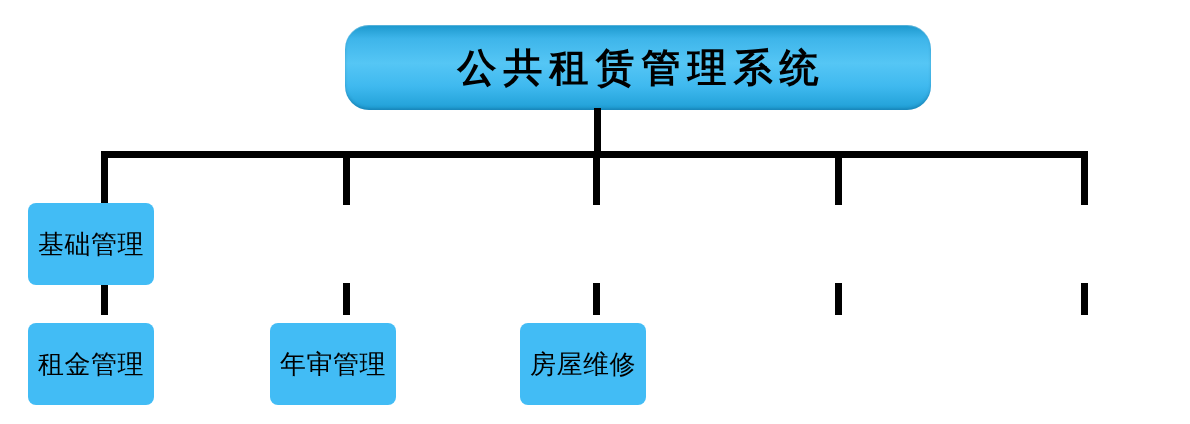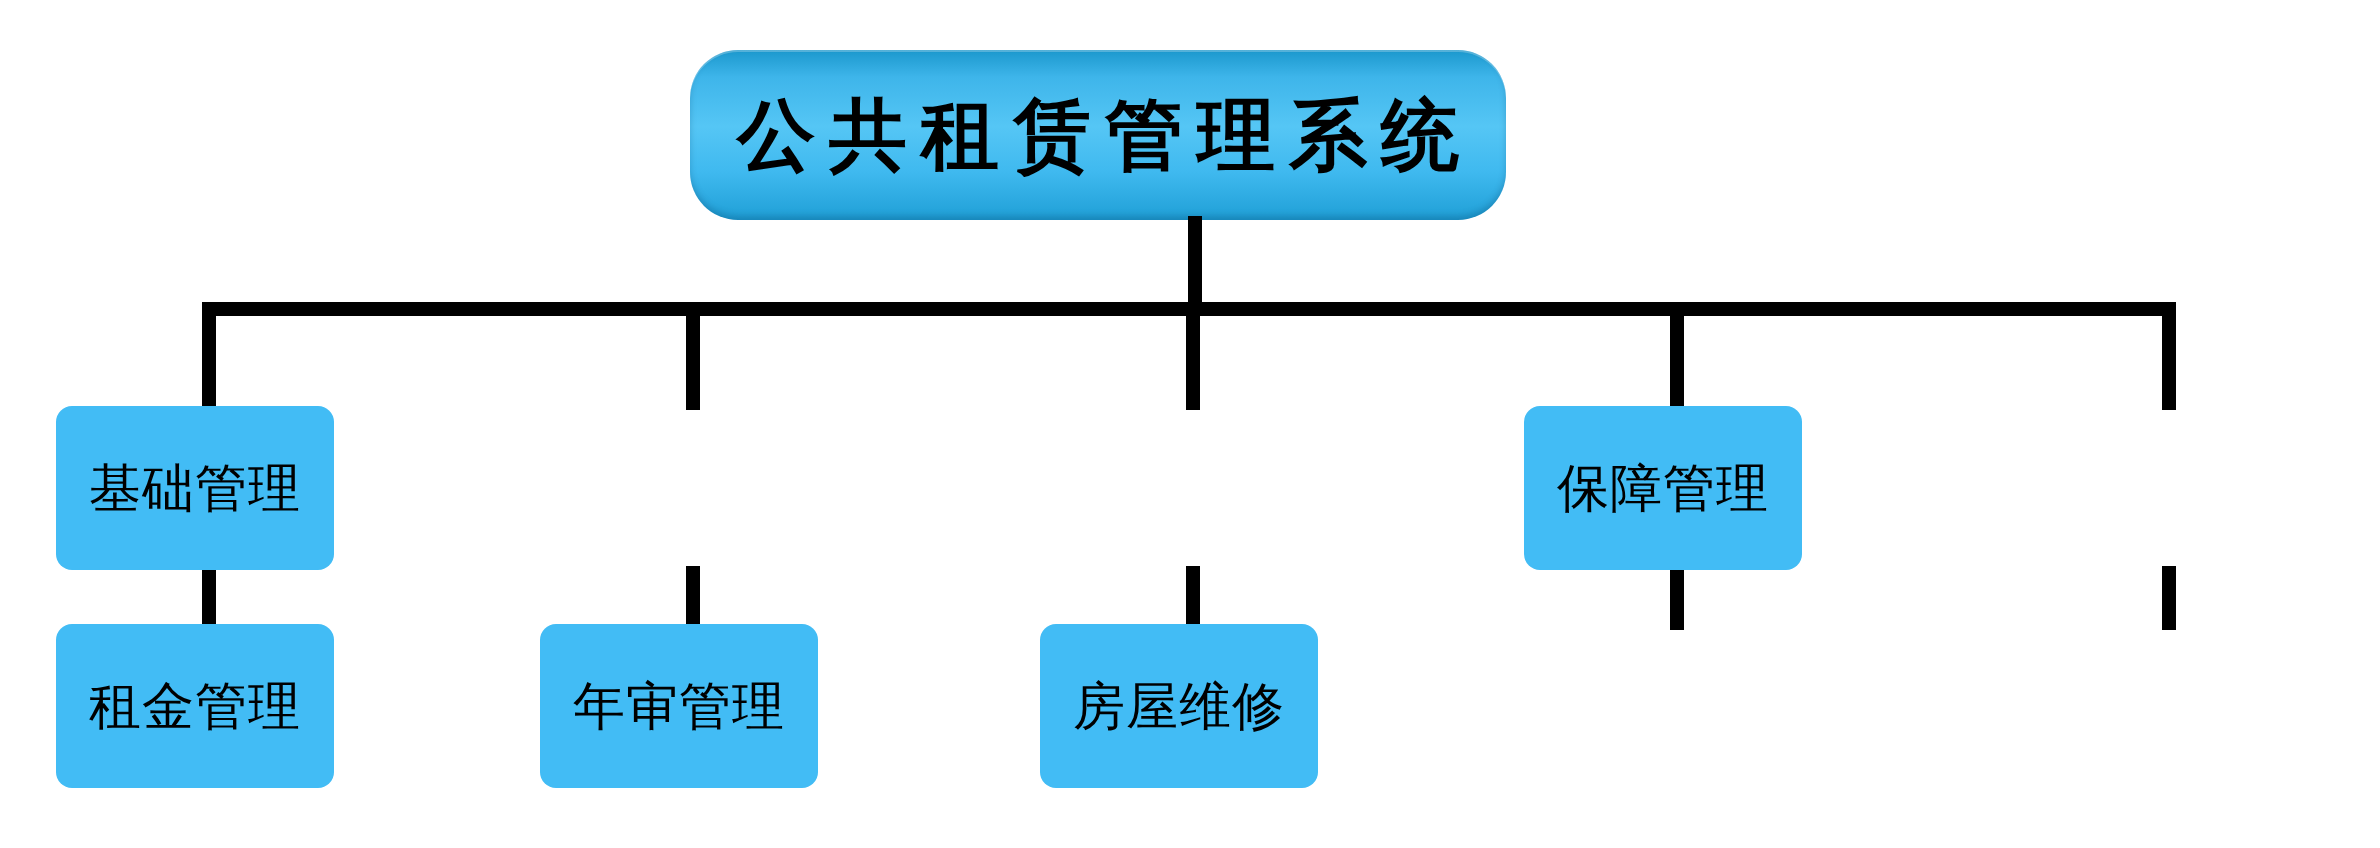--- a/index.html
+++ b/index.html
@@ -21,21 +21,21 @@
   .c2 { --cx: 346.5px; }
   .c3 { --cx: 596.5px; }
   .c4 { --cx: 838.5px; }
   .c5 { --cx: 1084.5px; }
 
   
   .root-node {
     position: absolute;
     left: 345px;
     top: 25px;
-    width: 408px;
+    width: 586px;
     height: 85px;
     border-radius: 24px;
     background: linear-gradient(180deg,
       var(--root-top, #1b98cd) 0%,
       #3eb5ea 16%,
       var(--root-mid, #55c6f5) 45%,
       #3fb9ef 72%,
       var(--root-bottom, #1f9fd6) 100%);
     box-shadow: inset 0 1px 0 rgba(255,255,255,0.25), inset 0 -2px 3px rgba(0,60,100,0.25);
     display: flex;
@@ -49,30 +49,30 @@
     font-size: 39px;
     letter-spacing: 7px;
     text-indent: 7px;
     white-space: nowrap;
   }
 
   
   .node {
     position: absolute;
     left: calc(var(--cx) - 76.5px);
-    width: 139px;
+    width: 126px;
     height: 82px;
     background: var(--node-fill, #42bcf5);
     border-radius: 8px;
     display: flex;
     align-items: center;
     justify-content: center;
   }
   .row-parent { top: 203px; }
-  .row-child  { top: 312px; }
+  .row-child  { top: 323px; }
   .node-label {
     color: var(--text, #000);
     font-family: "DejaVu Serif", "Liberation Serif", serif;
     font-size: 26px;
     letter-spacing: 0.5px;
     white-space: nowrap;
   }
 
   
   .line {
@@ -124,23 +124,20 @@
 
   <div class="line vmid c1"></div>
   <div class="line vmid c2"></div>
   <div class="line vmid c3"></div>
   <div class="line vmid c4"></div>
   <div class="line vmid c5"></div>
 
   <div class="node row-parent c1">
     <span class="node-label">基础管理</span>
   </div>
-  <div class="node row-parent c4">
-    <span class="node-label">保障管理</span>
-  </div>
 
   <div class="node row-child c1">
     <span class="node-label">租金管理</span>
   </div>
   <div class="node row-child c2">
     <span class="node-label">年审管理</span>
   </div>
   <div class="node row-child c3">
     <span class="node-label">房屋维修</span>
   </div>

